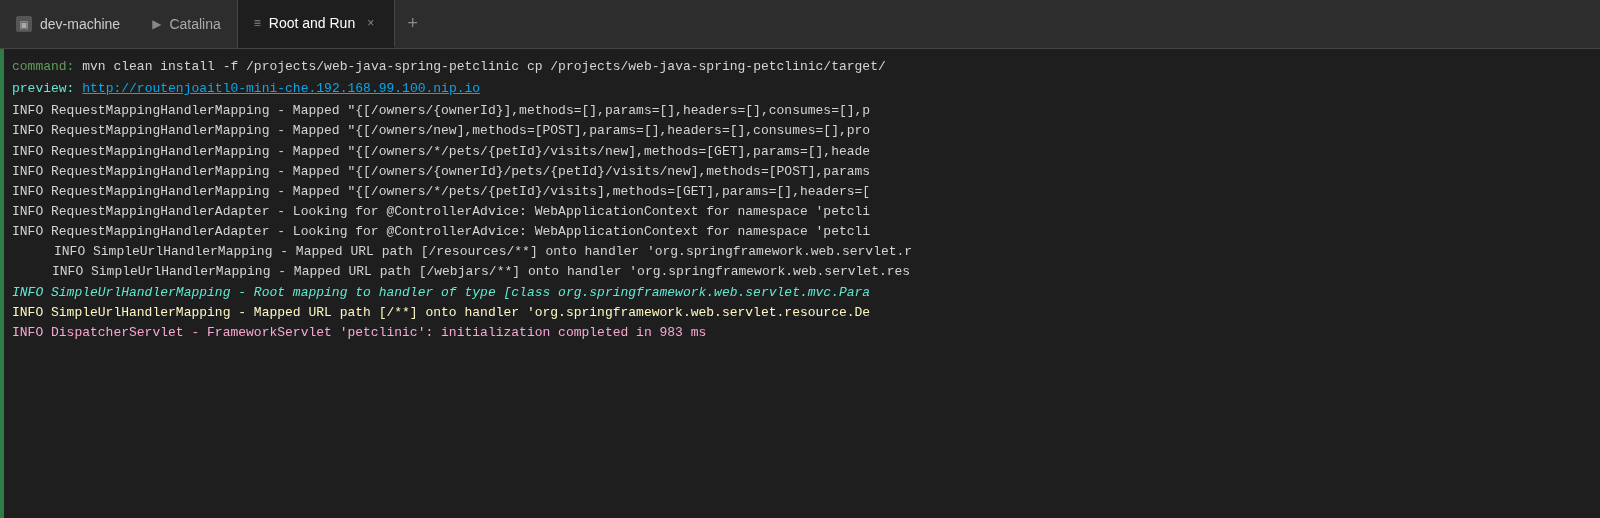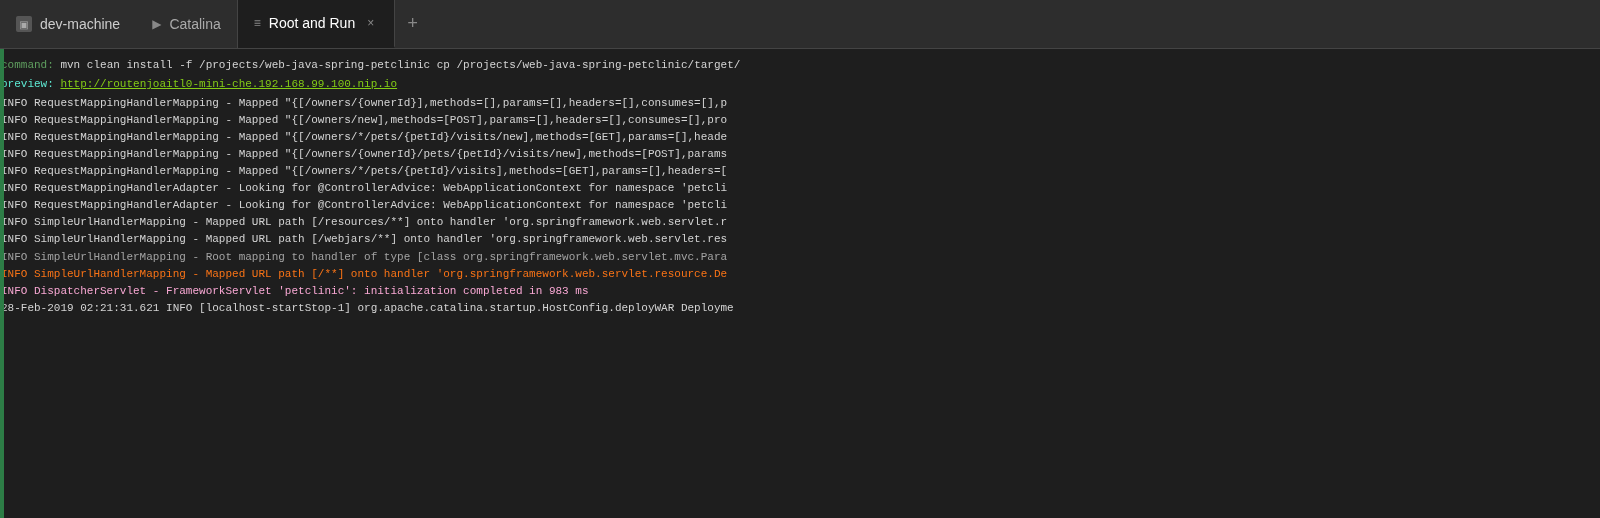--- a/index.html
+++ b/index.html
@@ -86,45 +86,45 @@
       color: #888;
       font-size: 18px;
       cursor: pointer;
       height: 100%;
       display: flex;
       align-items: center;
     }
 
     .terminal-content {
       background-color: #1e1e1e;
-      padding: 8px 1px;
+      padding: 8px 12px;
       height: calc(518px - 49px);
       overflow: hidden;
       font-family: 'Courier New', Courier, monospace;
-      font-size: 11px;
+      font-size: 13px;
       line-height: 1.55;
     }
 
     .command-line {
       color: #d4d4d4;
       margin-bottom: 2px;
       white-space: nowrap;
       overflow: hidden;
     }
 
     .command-label {
       color: #5f9f5f;
     }
 
     .preview-label {
       color: #5eead4;
     }
 
     .preview-link {
-      color: #84cc16;
+      color: #0ea5e9;
       text-decoration: underline;
     }
 
     .log-line {
       white-space: nowrap;
       overflow: hidden;
       color: #d4d4d4;
     }
 
     .sidebar-indicator {
@@ -171,20 +171,19 @@
     <a class="preview-link">http://routenjoaitl0-mini-che.192.168.99.100.nip.io</a>
   </div>
   <div id="log-container">
       <div class="log-line"><span style="color: rgb(212, 212, 212);">INFO  RequestMappingHandlerMapping - Mapped "{[/owners/{ownerId}],methods=[],params=[],headers=[],consumes=[],p</span></div>
       <div class="log-line"><span style="color: rgb(212, 212, 212);">INFO  RequestMappingHandlerMapping - Mapped "{[/owners/new],methods=[POST],params=[],headers=[],consumes=[],pro</span></div>
       <div class="log-line"><span style="color: rgb(212, 212, 212);">INFO  RequestMappingHandlerMapping - Mapped "{[/owners/*/pets/{petId}/visits/new],methods=[GET],params=[],heade</span></div>
       <div class="log-line"><span style="color: rgb(212, 212, 212);">INFO  RequestMappingHandlerMapping - Mapped "{[/owners/{ownerId}/pets/{petId}/visits/new],methods=[POST],params</span></div>
       <div class="log-line"><span style="color: rgb(212, 212, 212);">INFO  RequestMappingHandlerMapping - Mapped "{[/owners/*/pets/{petId}/visits],methods=[GET],params=[],headers=[</span></div>
       <div class="log-line"><span style="color: rgb(212, 212, 212);">INFO  RequestMappingHandlerAdapter - Looking for @ControllerAdvice: WebApplicationContext for namespace 'petcli</span></div>
       <div class="log-line"><span style="color: rgb(212, 212, 212);">INFO  RequestMappingHandlerAdapter - Looking for @ControllerAdvice: WebApplicationContext for namespace 'petcli</span></div>
-      <div class="log-line"><span style="color: rgb(212, 212, 212);">INFO  SimpleUrlHandlerMapping - Mapped URL path [/resources/**] onto handler 'org.springframework.web.servlet.r</span></div>
-      <div class="log-line"><span style="color: rgb(212, 212, 212);">INFO  SimpleUrlHandlerMapping - Mapped URL path [/webjars/**] onto handler 'org.springframework.web.servlet.res</span></div>
-      <div class="log-line"><span style="color: #a3a3a3;">INFO  SimpleUrlHandlerMapping - Root mapping to handler of type [class org.springframework.web.servlet.mvc.Para</span></div>
-      <div class="log-line"><span style="color: #f97316;">INFO  SimpleUrlHandlerMapping - Mapped URL path [/**] onto handler 'org.springframework.web.servlet.resource.De</span></div>
+      <div class="log-line"><span style="color: rgb(212, 212, 212); margin-left: 42px;">INFO  SimpleUrlHandlerMapping - Mapped URL path [/resources/**] onto handler 'org.springframework.web.servlet.r</span></div>
+      <div class="log-line"><span style="color: rgb(212, 212, 212); margin-left: 40px;">INFO  SimpleUrlHandlerMapping - Mapped URL path [/webjars/**] onto handler 'org.springframework.web.servlet.res</span></div>
+      <div class="log-line"><span style="color: #5eead4; font-style: italic;">INFO  SimpleUrlHandlerMapping - Root mapping to handler of type [class org.springframework.web.servlet.mvc.Para</span></div>
+      <div class="log-line"><span style="color: #fef9c3;">INFO  SimpleUrlHandlerMapping - Mapped URL path [/**] onto handler 'org.springframework.web.servlet.resource.De</span></div>
       <div class="log-line"><span style="color: #f9a8d4;">INFO  DispatcherServlet - FrameworkServlet 'petclinic': initialization completed in 983 ms</span></div>
-      <div class="log-line">28-Feb-2019 02:21:31.621 INFO [localhost-startStop-1] org.apache.catalina.startup.HostConfig.deployWAR Deployme</div>
     </div>
 </div>
 
 </body></html>

